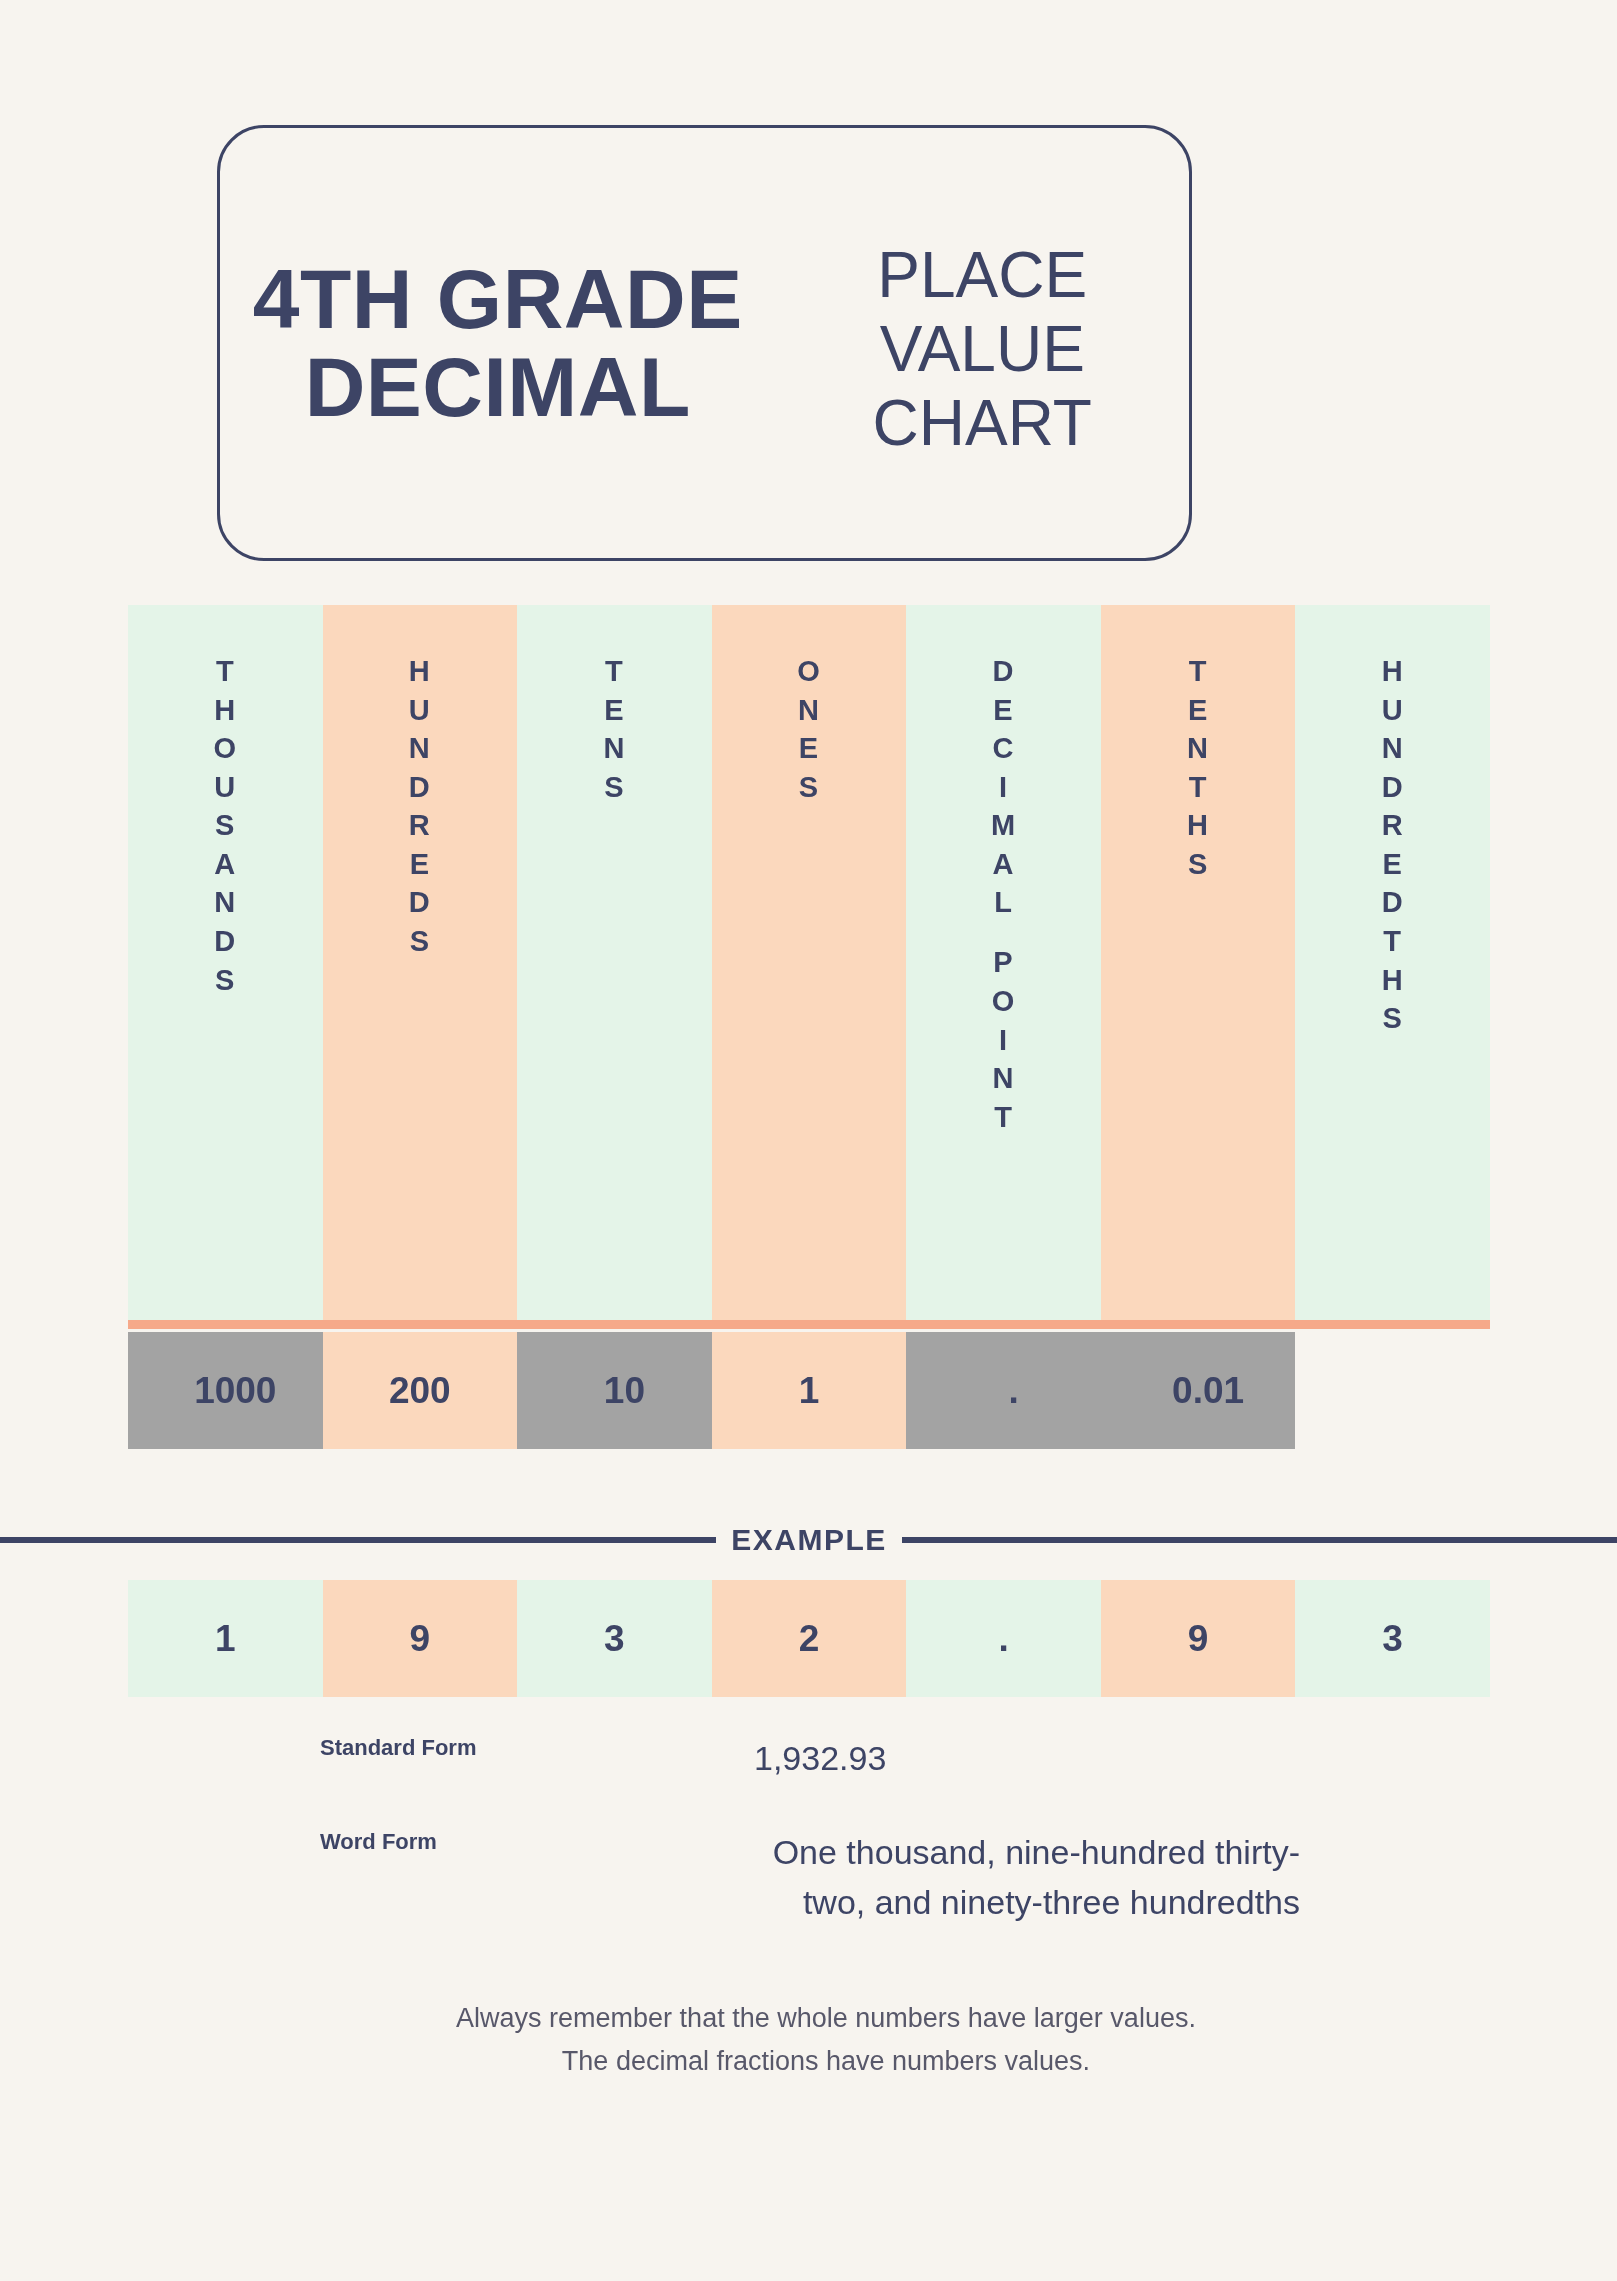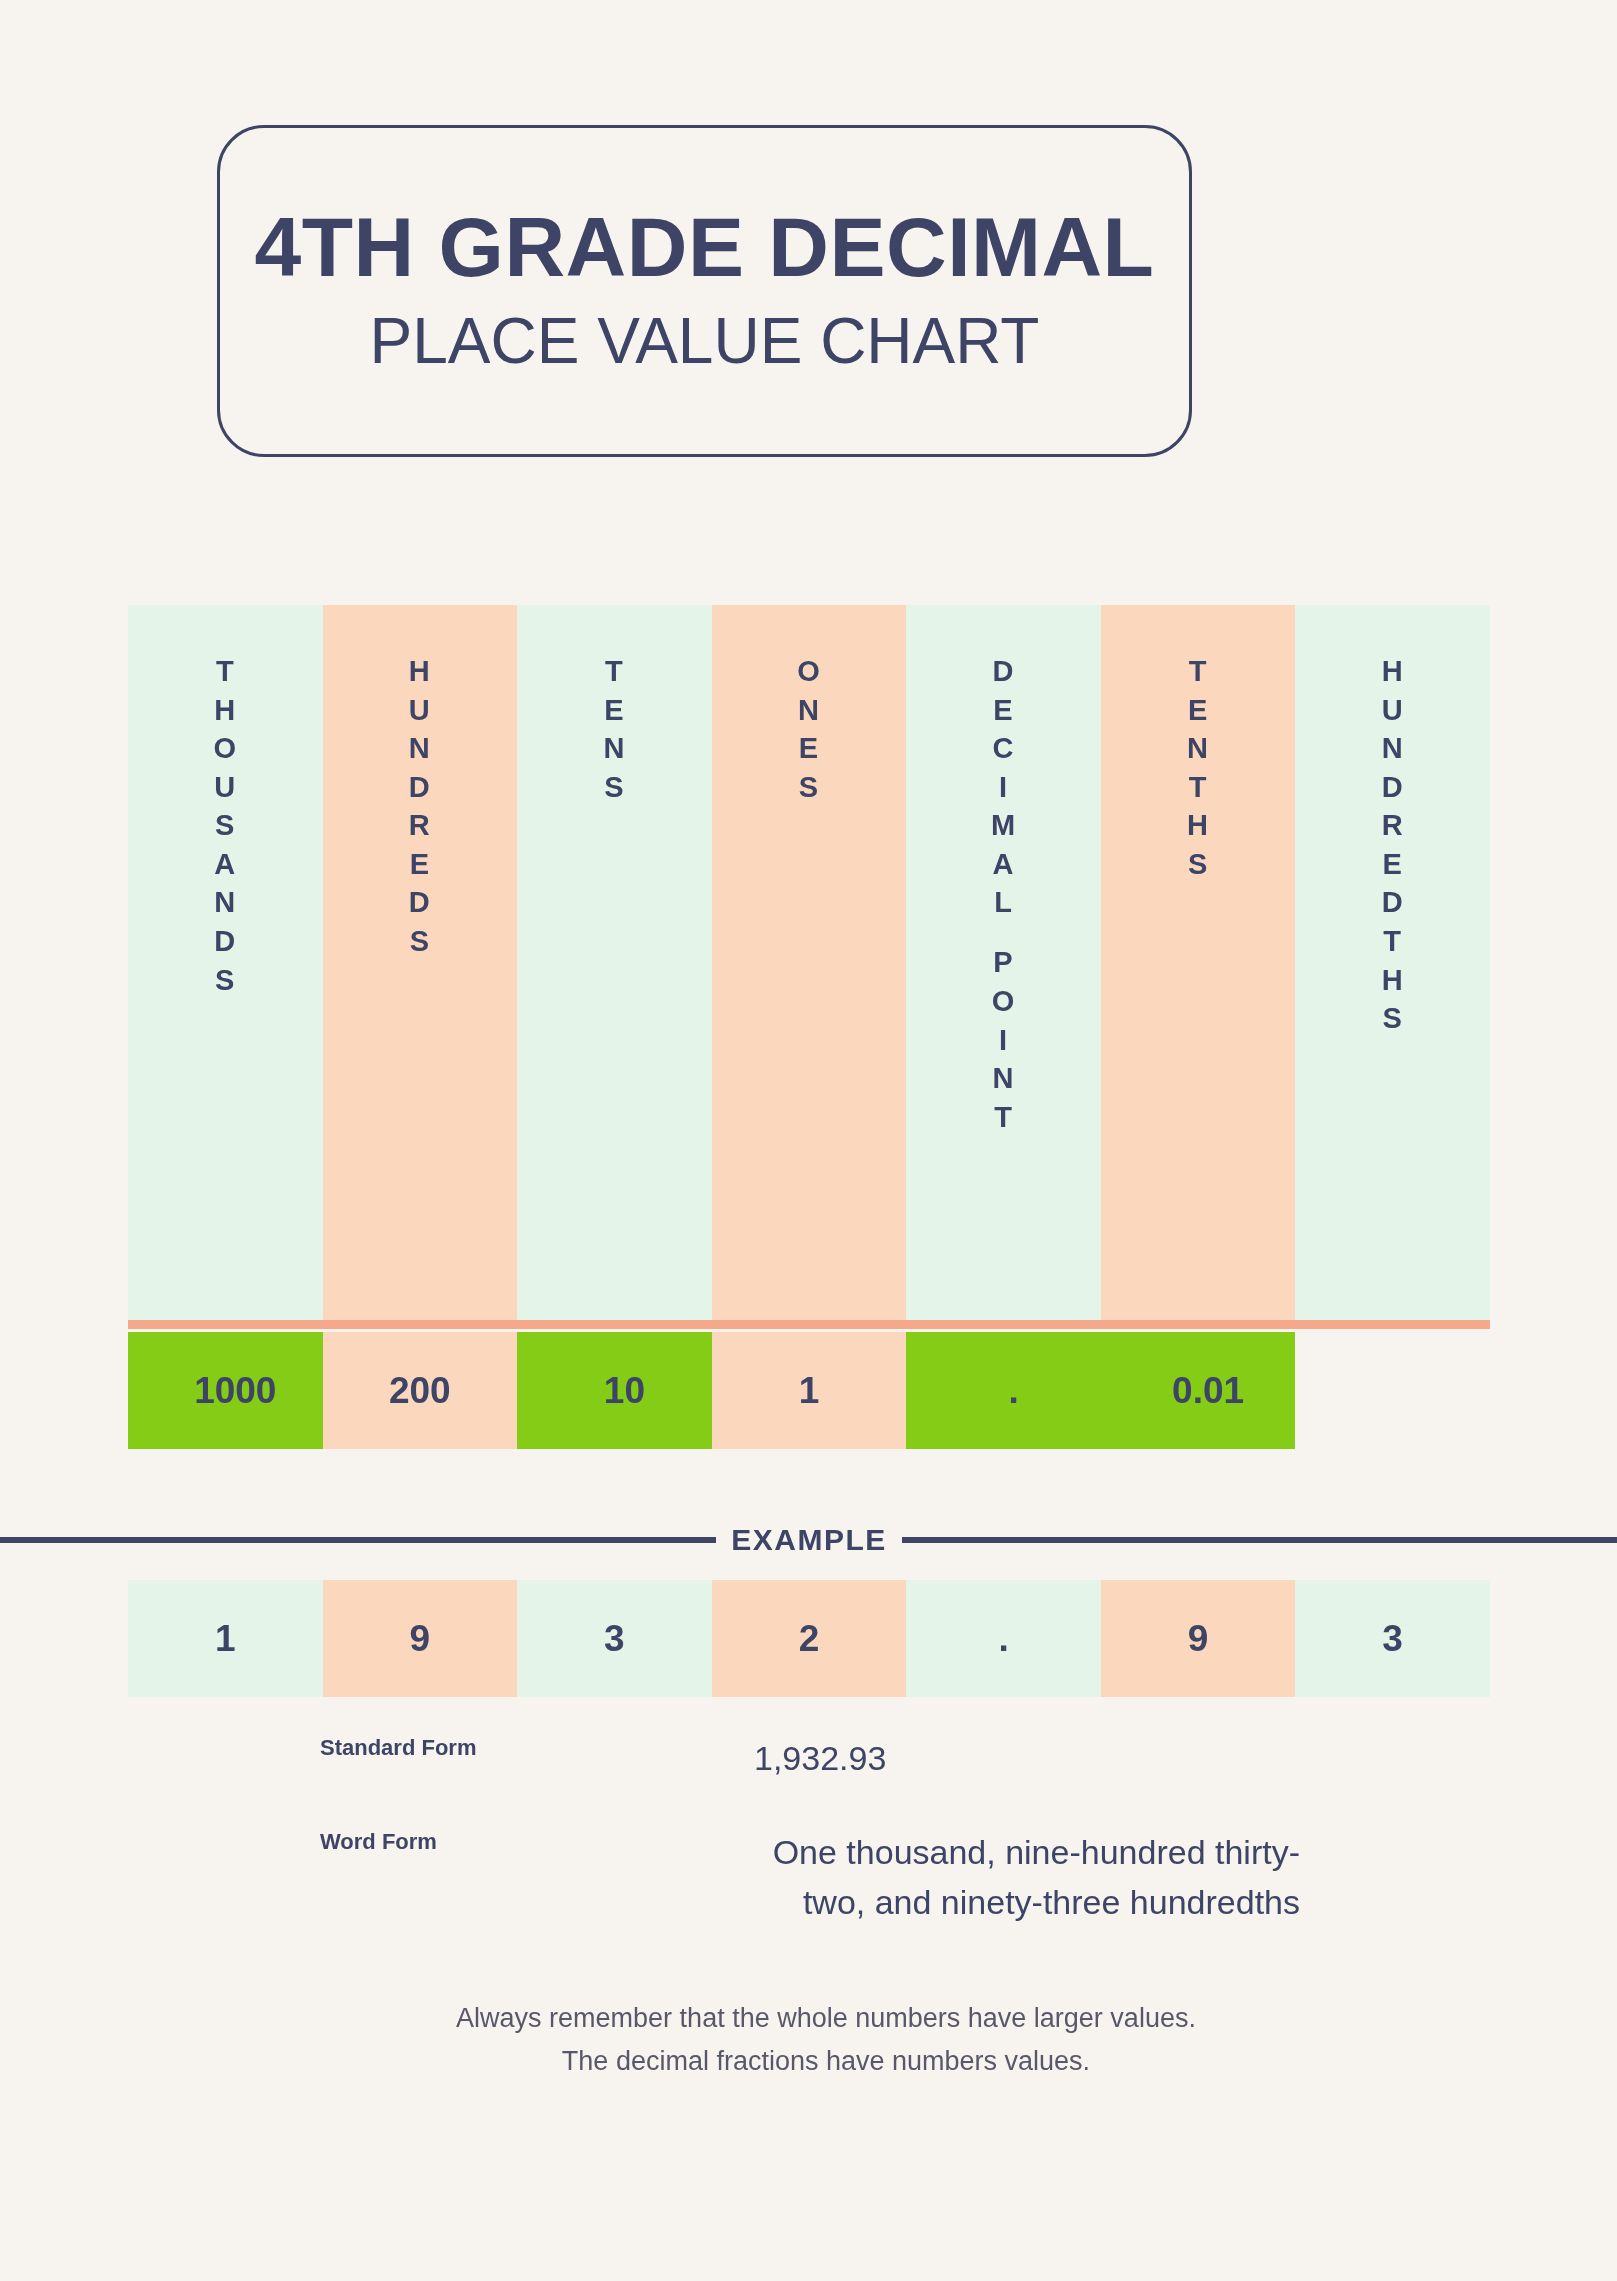--- a/index.html
+++ b/index.html
@@ -15,26 +15,25 @@
     position: relative;
     overflow: hidden;
   }
 
   
   .title-box {
     position: absolute;
     left: 217px;
     top: 125px;
     width: 975px;
-    height: 332px;
+    height: 436px;
     box-sizing: border-box;
     border: 3.9px solid #3d4465;
     border-radius: 47px;
     display: flex;
-    flex-direction: column;
     align-items: center;
     justify-content: center;
   }
   .title-main {
     font-size: 84px;
     font-weight: bold;
     letter-spacing: 0.5px;
     color: #3d4465;
     line-height: 1.05;
     text-align: center;
@@ -106,21 +105,21 @@
     width: 14.2857%;
     height: 117px;
     display: flex;
     align-items: center;
     justify-content: center;
     font-size: 37px;
     font-weight: bold;
     color: #3d4465;
     box-sizing: border-box;
   }
-  .value-cell.green { background: #84cc16; padding-left: 20px; }
+  .value-cell.green { background: #a3a3a3; padding-left: 20px; }
   .value-cell.peach { background: #fbd8bd; }
 
   
   .example-sep {
     position: absolute;
     left: 0;
     top: 1523px;
     width: 1618px;
     display: flex;
     align-items: center;

